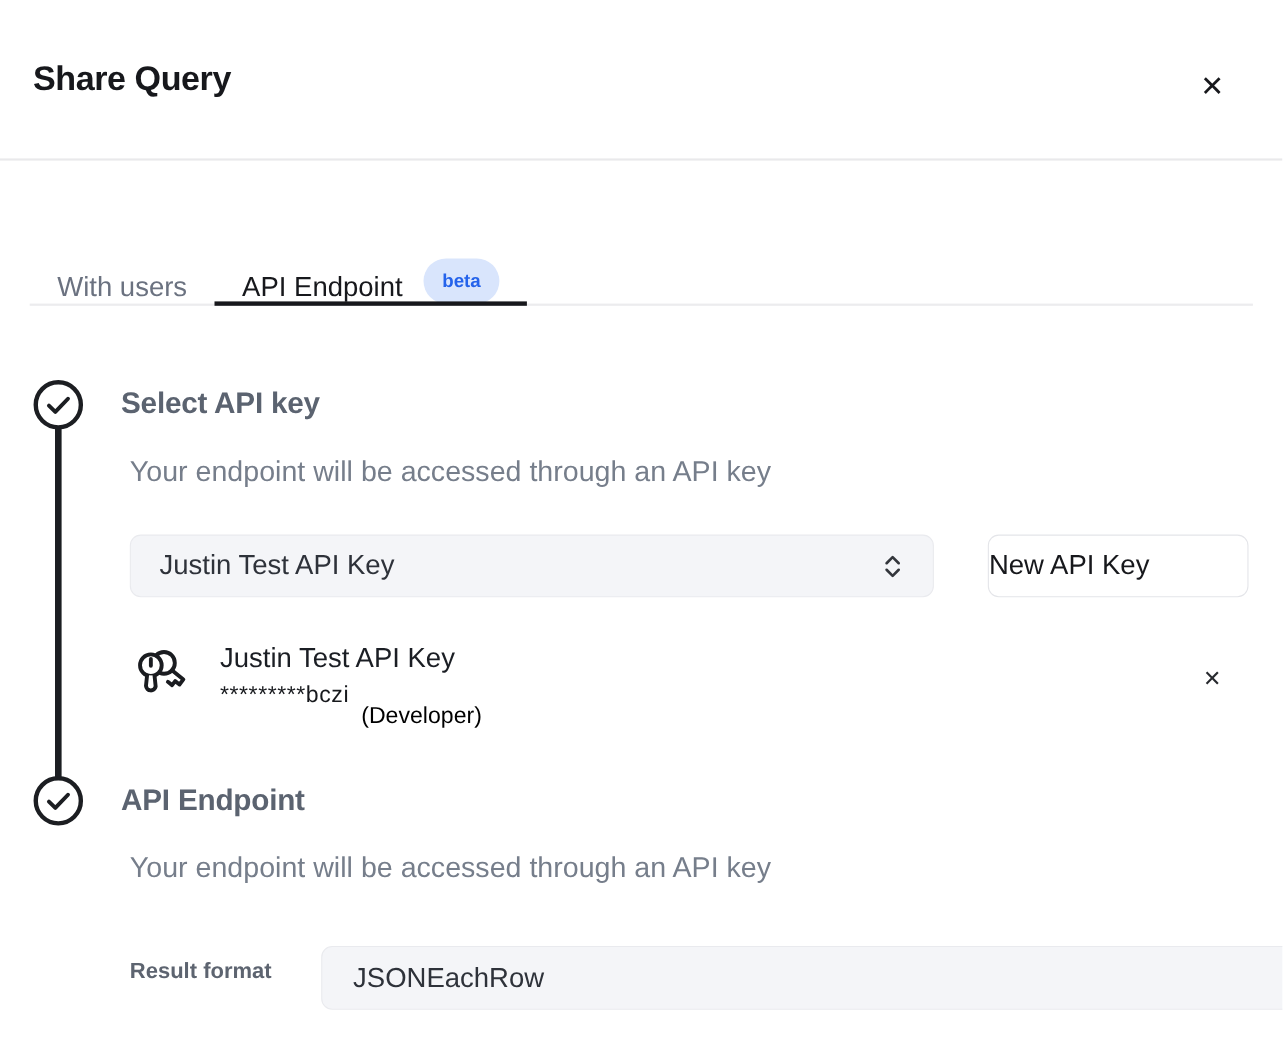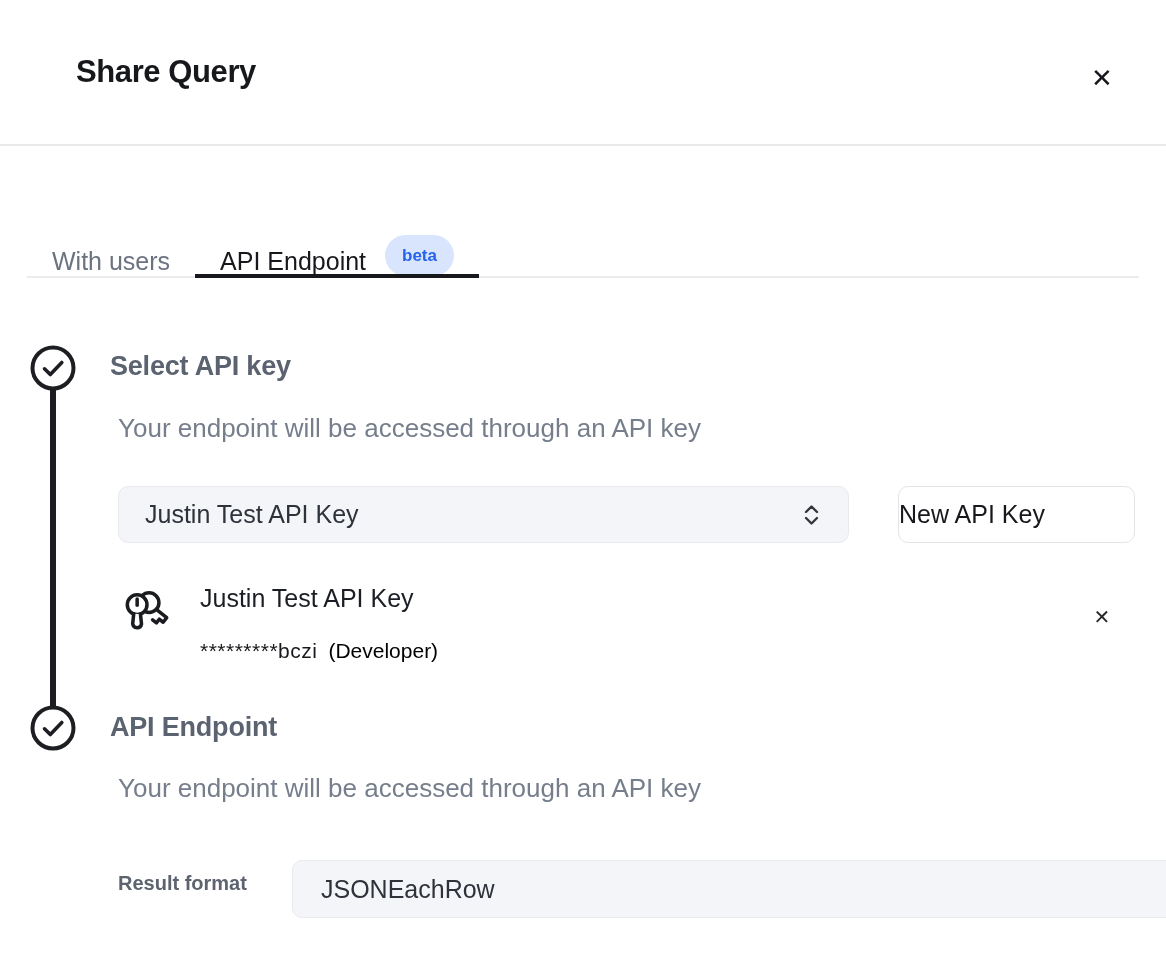--- a/index.html
+++ b/index.html
@@ -18,21 +18,20 @@
 
   
   .modal-title {
     position: absolute;
     left: 30px;
     top: 54px;
     font-size: 31px;
     font-weight: 700;
     letter-spacing: -0.4px;
     color: #17181c;
-    margin-left: 46px;
   }
   .close-btn {
     position: absolute;
     left: 1082px;
     top: 58px;
     width: 40px;
     height: 40px;
     border: none;
     background: none;
     font-size: 26px;
@@ -179,21 +178,21 @@
     left: 200px;
     top: 584px;
     font-size: 25px;
     color: #1b1e24;
   }
   .key-meta {
     position: absolute;
     left: 200px;
     top: 620px;
     display: flex;
-    align-items: flex-end;
+    align-items: flex-start;
     gap: 11px;
     font-size: 21px;
   }
   .key-mask { color: #17191d; letter-spacing: 0.5px; }
   .key-role { color: #000000; margin-top: 19px; }
   .key-remove-btn {
     position: absolute;
     left: 1084px;
     top: 599px;
     width: 36px;

